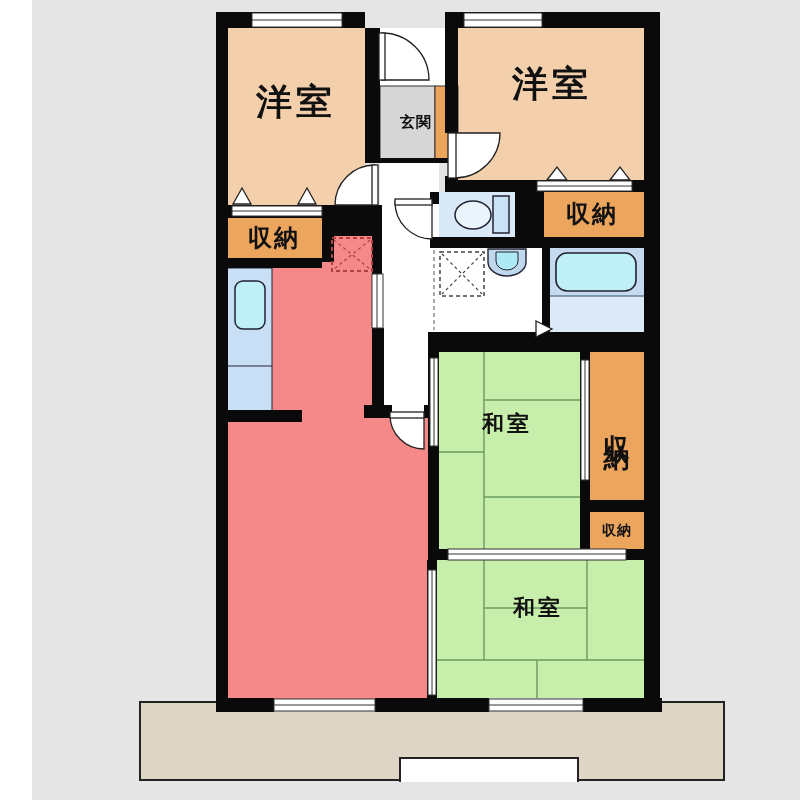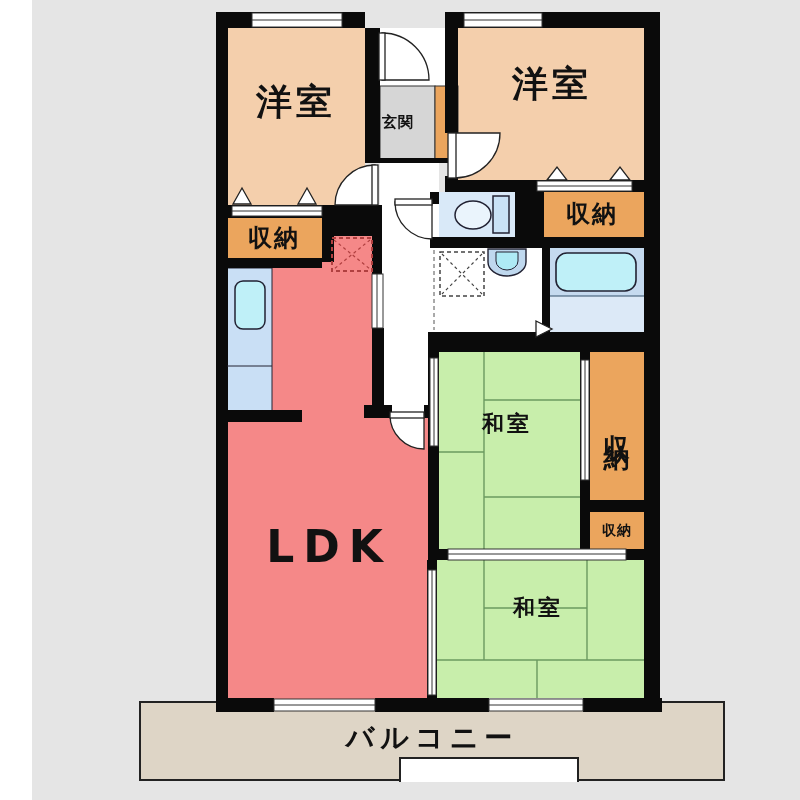--- a/index.html
+++ b/index.html
@@ -148,23 +148,21 @@
     <path d="M201,204 L210,188 L219,204 Z"></path>
     <path d="M266,204 L275,188 L284,204 Z"></path>
     <path d="M515,180 L525,167 L535,180 Z"></path>
     <path d="M578,180 L588,167 L598,180 Z"></path>
     <path d="M504,321 L520,329 L504,337 Z"></path>
   </g>
 </svg>
 
 <div class="room-label lbl-yoshitsu" style="left:264px;top:102px;">洋室</div>
 <div class="room-label lbl-yoshitsu" style="left:520px;top:84px;">洋室</div>
-<div class="room-label lbl-genkan" style="left:366px;top:122px;">玄関</div>
+<div class="room-label lbl-genkan" style="left:384px;top:122px;">玄関</div>
 <div class="room-label lbl-shunou" style="left:242px;top:238px;">収納</div>
 <div class="room-label lbl-shunou" style="left:560px;top:214px;">収納</div>
 <div class="room-label lbl-shunou-v" style="left:585px;top:424px;">収納</div>
 <div class="room-label lbl-shunou-sm" style="left:585px;top:530px;">収納</div>
-<div class="room-label lbl-ldk" style="left:297px;top:547px;">LDK</div>
 <div class="room-label lbl-washitsu" style="left:475px;top:424px;">和室</div>
 <div class="room-label lbl-washitsu" style="left:506px;top:608px;">和室</div>
-<div class="room-label lbl-balcony" style="left:400px;top:738px;">バルコニー</div>
 
 </div>
 
 </body></html>

